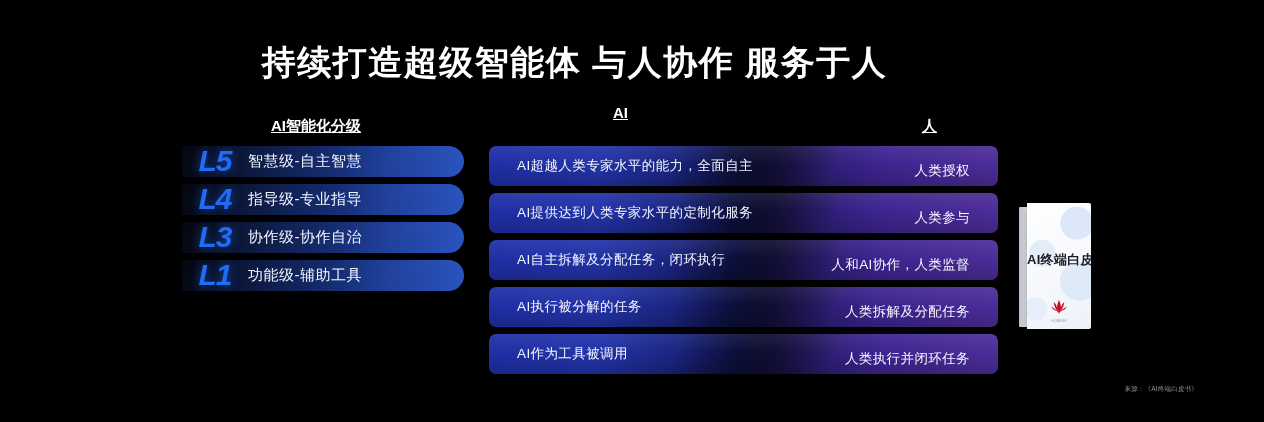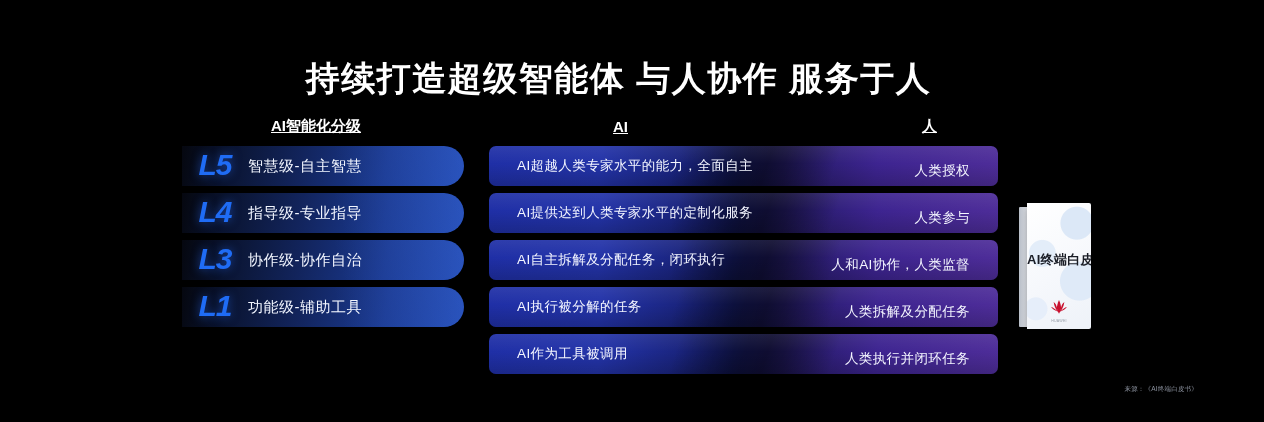--- a/index.html
+++ b/index.html
@@ -18,55 +18,54 @@
 
   #slide {
     position: absolute;
     inset: 0;
     background: #000000;
   }
 
   
   .title {
     position: absolute;
-    top: 56px;
+    top: 40px;
     left: 0;
     width: 1149px;
     text-align: center;
     font-size: 34px;
     font-weight: 700;
     letter-spacing: 1.5px;
     color: #ffffff;
     white-space: nowrap;
-    margin-left: 44px;
   }
 
   
   .col-head {
     position: absolute;
     font-size: 15px;
     font-weight: 700;
     color: #ffffff;
     white-space: nowrap;
     text-decoration: underline;
   }
   .col-head.levels { left: 271px; top: 117px; }
-  .col-head.ai     { left: 613px; top: 118px; }
+  .col-head.ai     { left: 613px; top: 104px; }
   .col-head.human  { left: 922px; top: 117px; }
 
   
   #levels {
     position: absolute;
     left: 182px;
     top: 146px;
     width: 282px;
   }
   .level-row {
     position: relative;
-    height: 40px;
+    height: 31px;
     margin-bottom: 7px;
     border-radius: 0 20px 20px 0;
     background: linear-gradient(100deg,
                 #05070f 0%,
                 #0a1430 16%,
                 #12245c 42%,
                 #1a3a93 72%,
                 #1c46b0 100%);
     display: flex;
     align-items: center;

